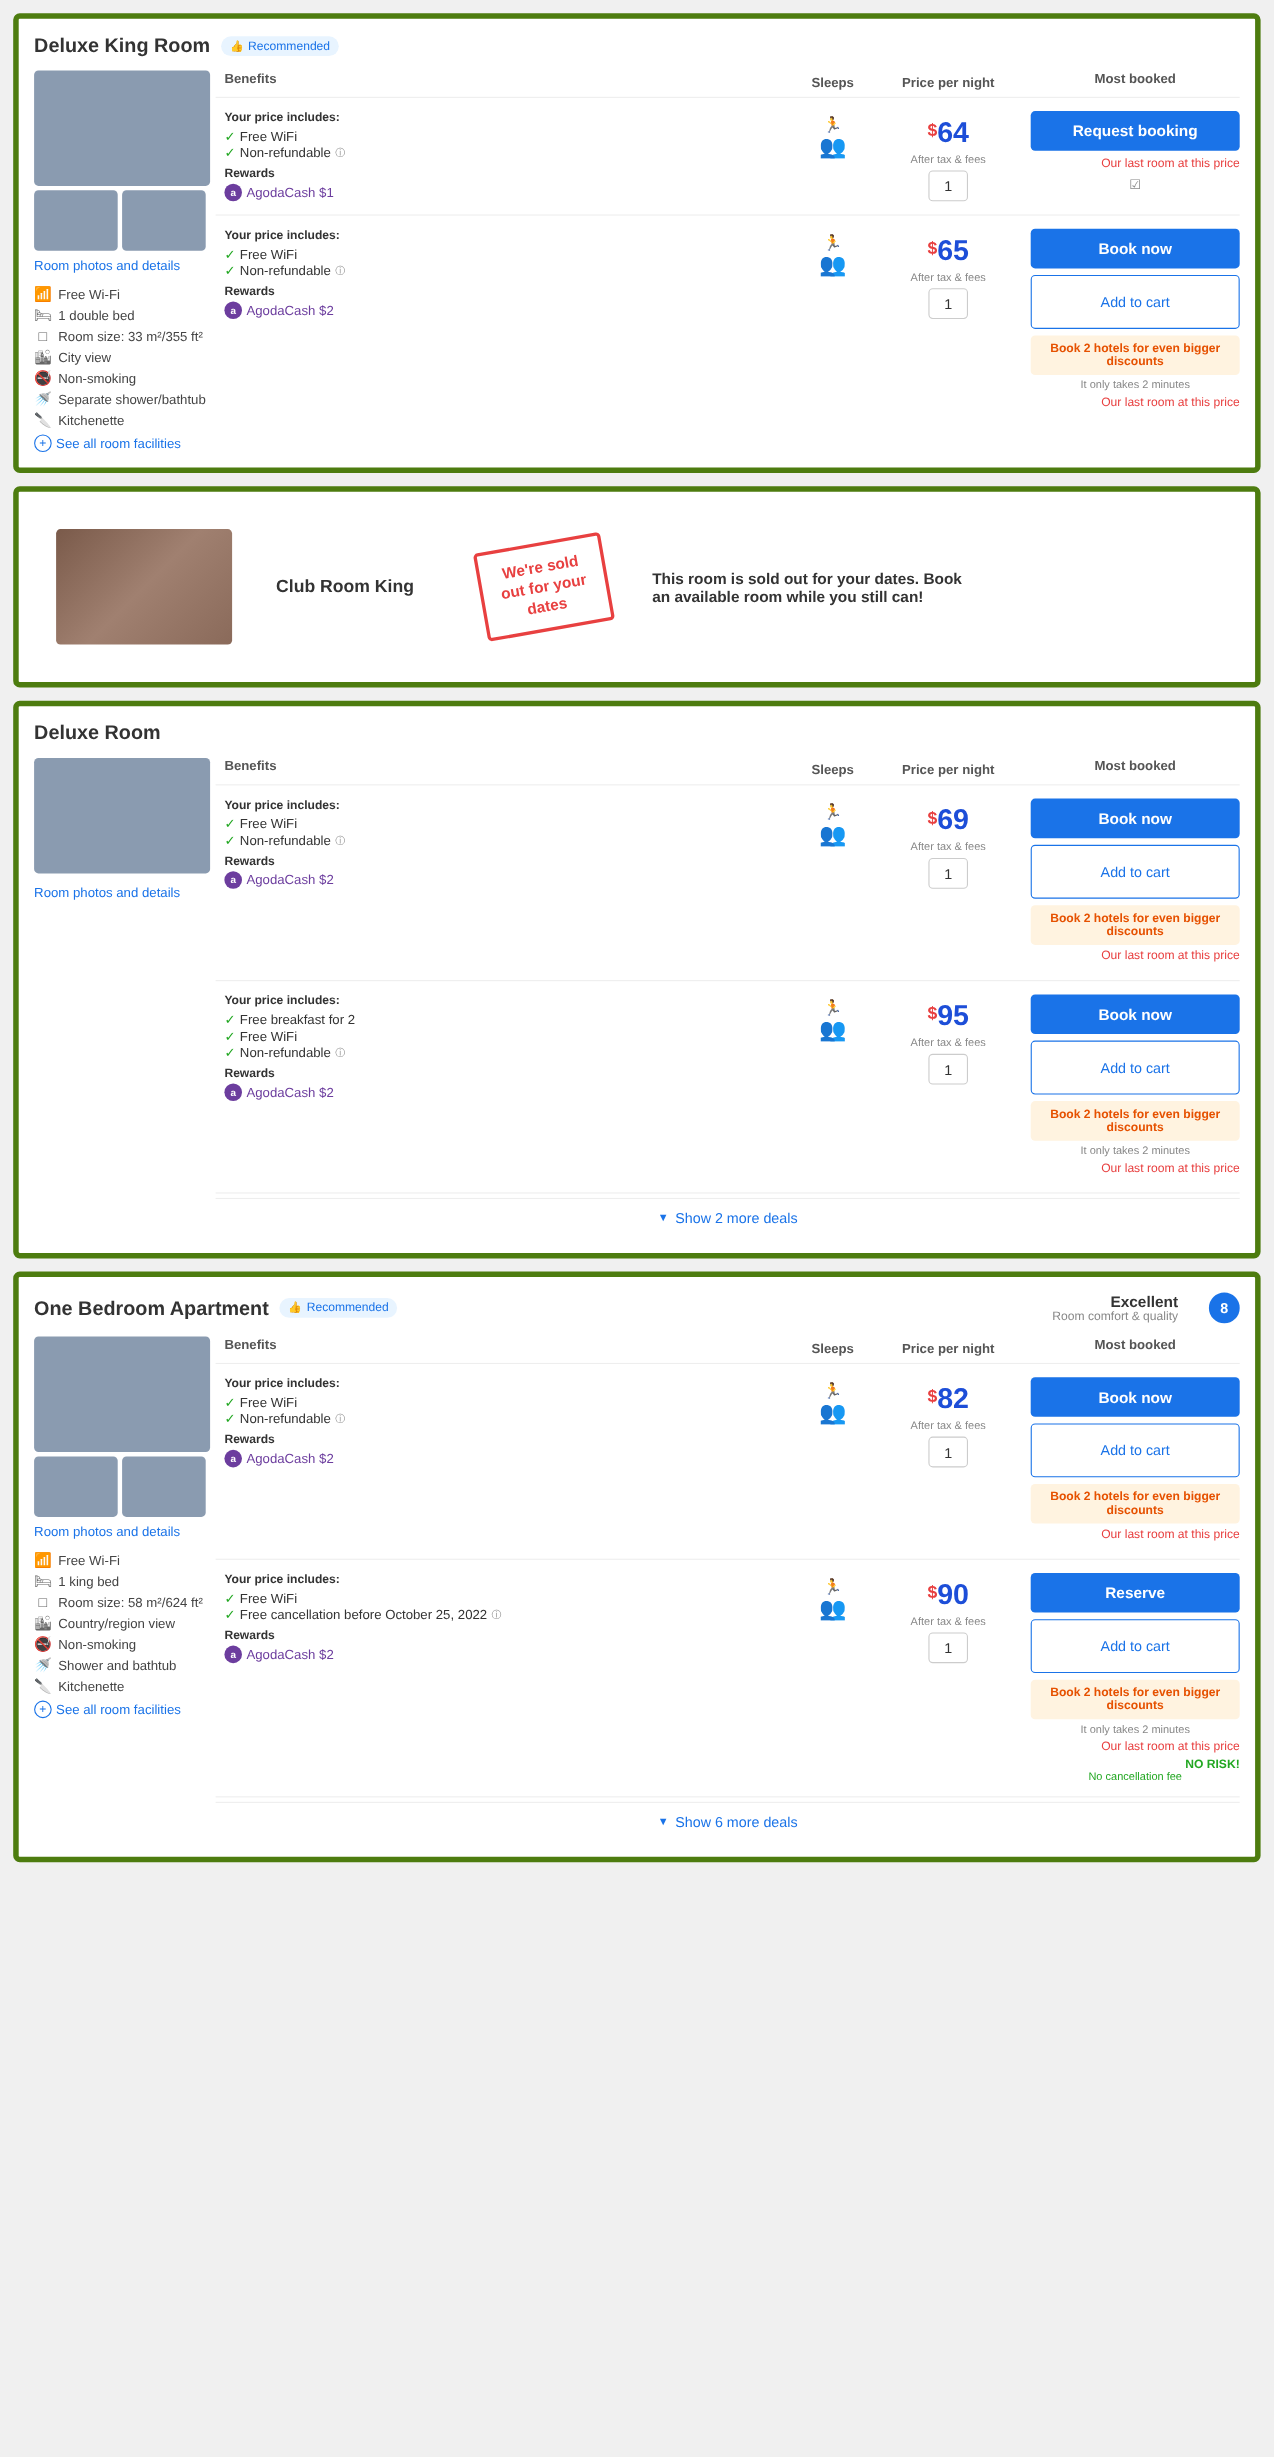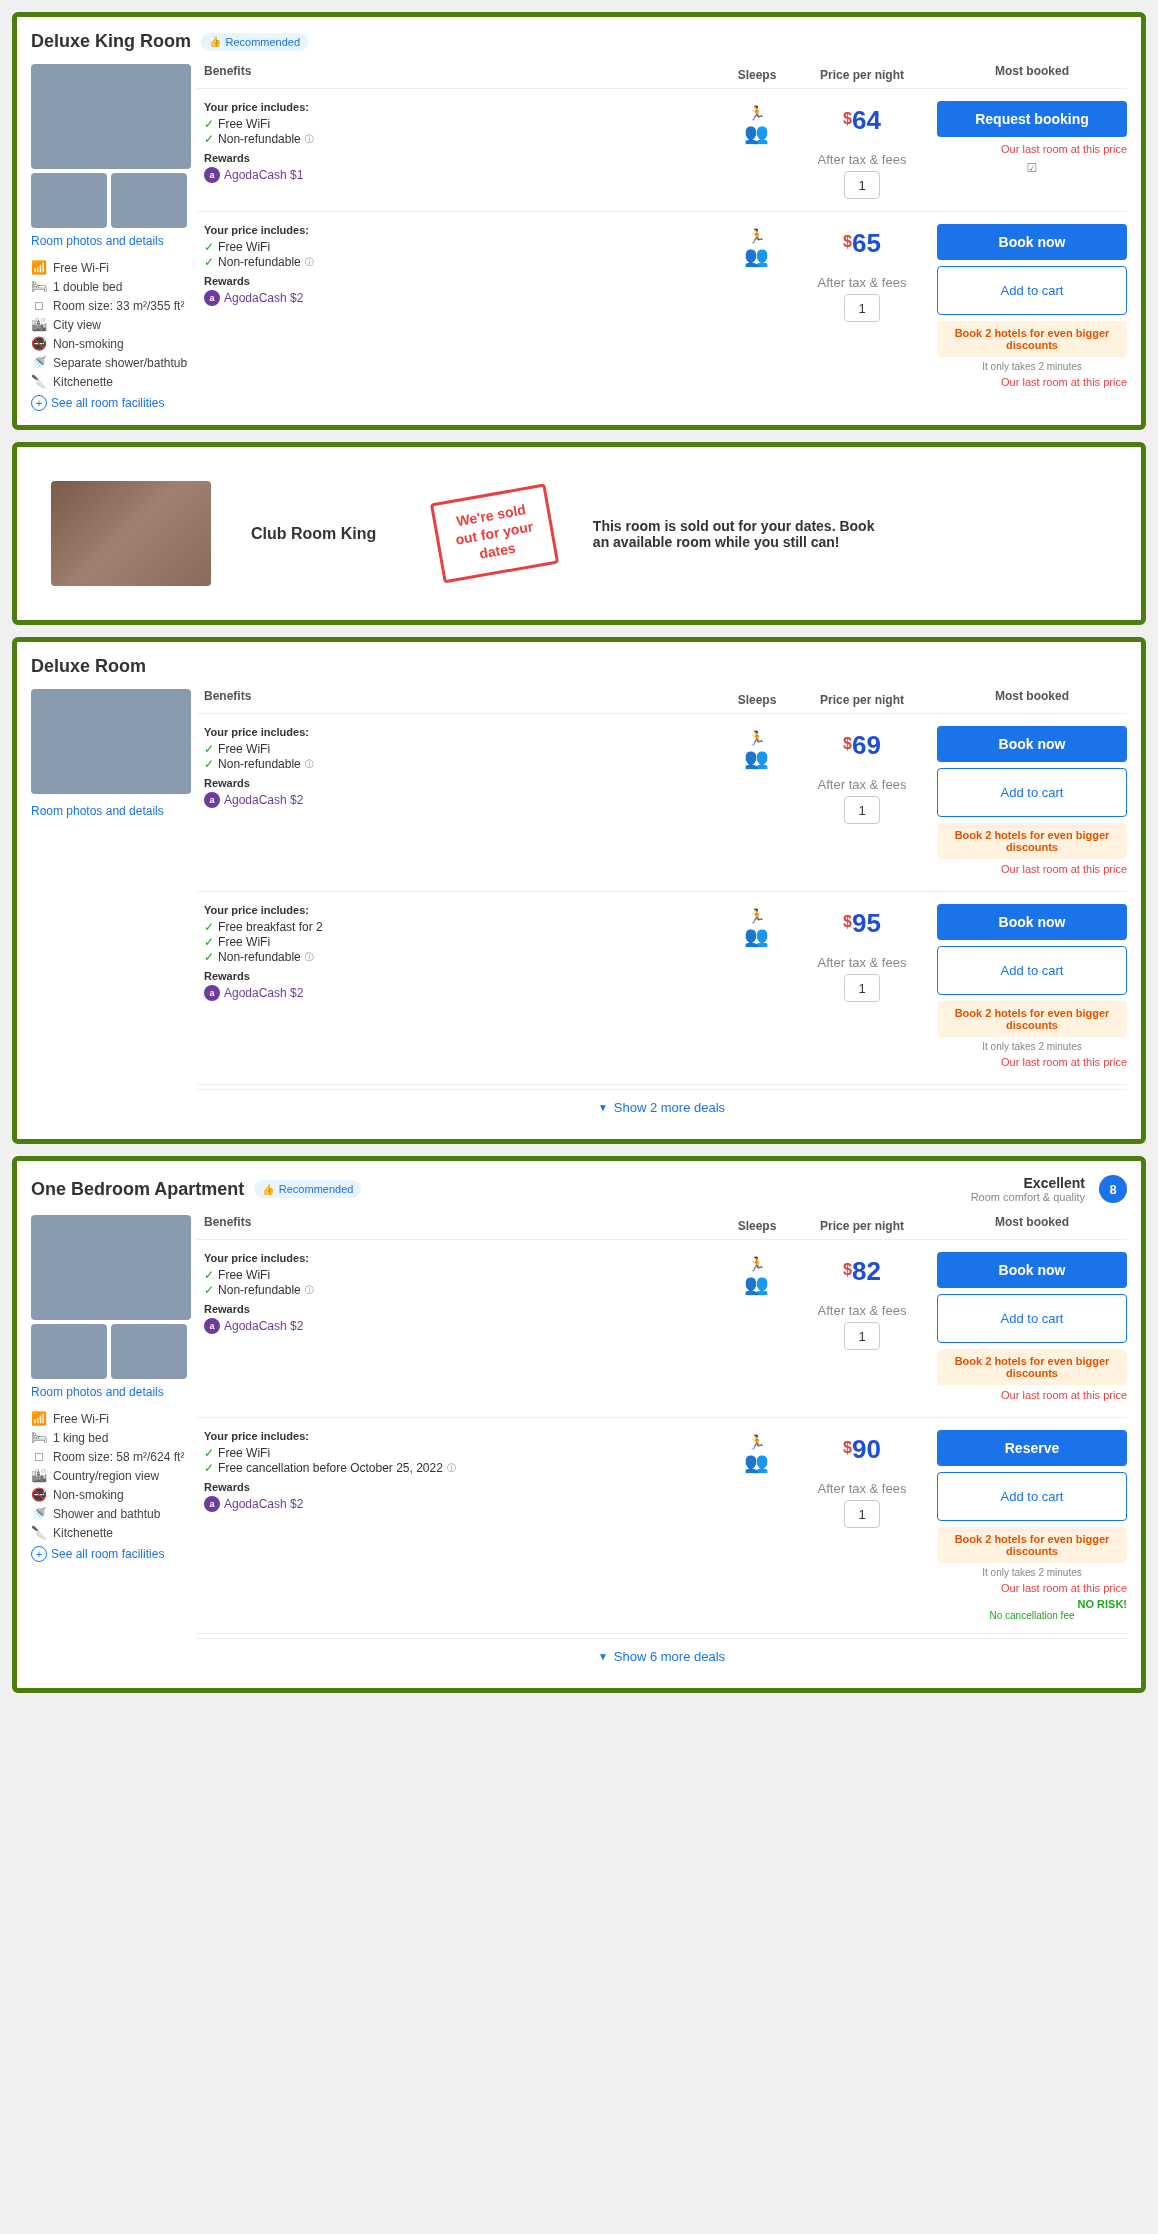--- a/index.html
+++ b/index.html
@@ -42,21 +42,21 @@
     .price-includes { font-size: 11px; font-weight: bold; color: #333; margin-bottom: 4px; }
     .benefit-item { display: flex; align-items: center; gap: 4px; font-size: 12px; margin: 1px 0; }
     .check-icon { color: #22a722; font-size: 12px; }
     .rewards-label { font-size: 11px; font-weight: bold; color: #333; margin-top: 6px; }
     .agoda-cash { display: flex; align-items: center; gap: 4px; margin-top: 3px; }
     .agoda-cash-icon { width: 16px; height: 16px; background: #6c3d9e; border-radius: 50%; color: white; font-size: 9px; display: inline-flex; align-items: center; justify-content: center; font-weight: bold; }
     .agoda-cash-text { color: #6c3d9e; font-size: 12px; }
 
     .price-amount { font-size: 26px; font-weight: bold; color: #1d4ed8; }
     .price-dollar { font-size: 16px; vertical-align: super; font-weight: bold; color: #e84040; }
-    .price-after { font-size: 13px; color: #888; margin-top: 16px; }
+    .price-after { font-size: 10px; color: #888; margin-top: 4px; }
 
     .qty-box { border: 1px solid #ccc; border-radius: 4px; width: 36px; height: 28px; display: inline-flex; align-items: center; justify-content: center; font-size: 13px; margin-top: 4px; }
 
     .btn-book-now { background: #1a73e8; color: white; border: none; border-radius: 4px; padding: 10px 0; width: 100%; font-size: 14px; font-weight: bold; cursor: pointer; display: block; text-align: center; margin-bottom: 6px; }
     .btn-add-cart { background: white; color: #1a73e8; border: 1px solid #1a73e8; border-radius: 4px; padding: 16px 0; width: 100%; font-size: 13px; cursor: pointer; display: block; text-align: center; margin-bottom: 6px; }
     .btn-request { background: #1a73e8; color: white; border: none; border-radius: 4px; padding: 10px 0; width: 100%; font-size: 14px; font-weight: bold; cursor: pointer; display: block; text-align: center; margin-bottom: 6px; }
     .btn-reserve { background: #1a73e8; color: white; border: none; border-radius: 4px; padding: 10px 0; width: 100%; font-size: 14px; font-weight: bold; cursor: pointer; display: block; text-align: center; margin-bottom: 6px; }
 
     .book-2-box { background: #fff3e0; border-radius: 4px; padding: 6px 8px; font-size: 11px; text-align: center; color: #e65100; font-weight: bold; margin-bottom: 4px; }
     .takes-2min { font-size: 10px; color: #888; text-align: center; margin-bottom: 4px; }
@@ -330,21 +330,21 @@
       <div class="show-more-btn">Show 2 more deals</div>
     </div>
   </div>
 </div>
 
 <div class="room-card">
   <div class="room-title-row">
     <span class="room-title">One Bedroom Apartment</span>
     <span class="recommended-badge">Recommended</span>
     <div style="margin-left:auto;text-align:right;">
-      <div style="display:flex;align-items:center;justify-content:flex-end;gap:8px;">
+      <div style="display:flex;align-items:center;justify-content:flex-end;gap:22px;">
         <div>
           <div class="excellent-text">Excellent</div>
           <div class="excellent-sub">Room comfort &amp; quality</div>
         </div>
         <span class="excellent-score">8</span>
       </div>
     </div>
   </div>
   <div class="room-body">
     <div class="room-images">

